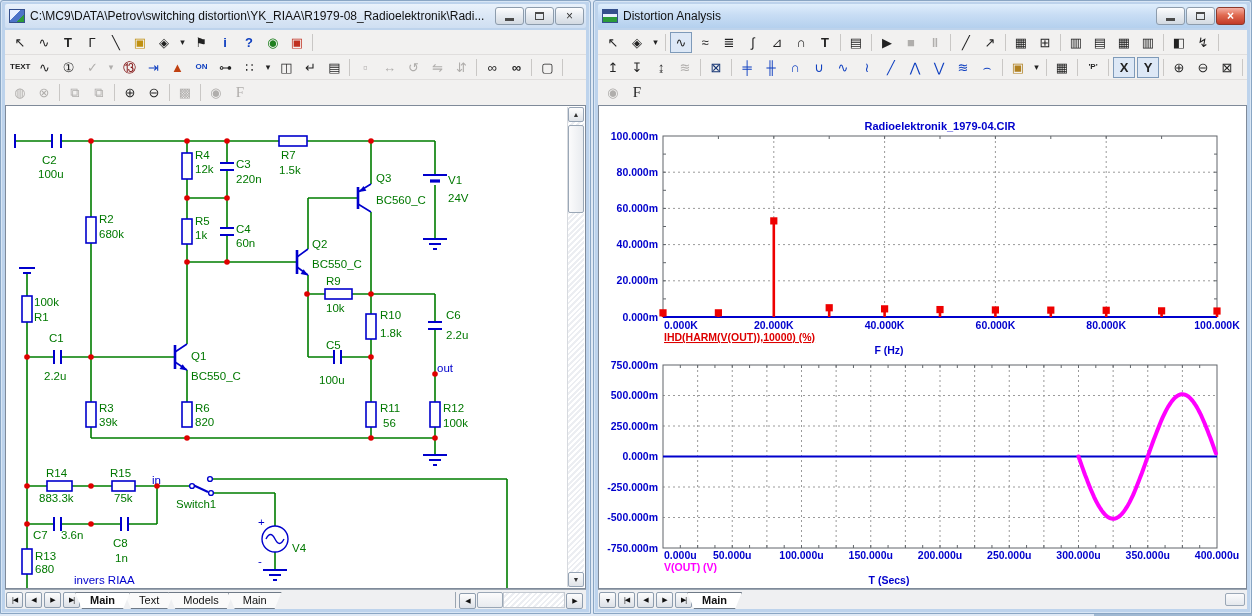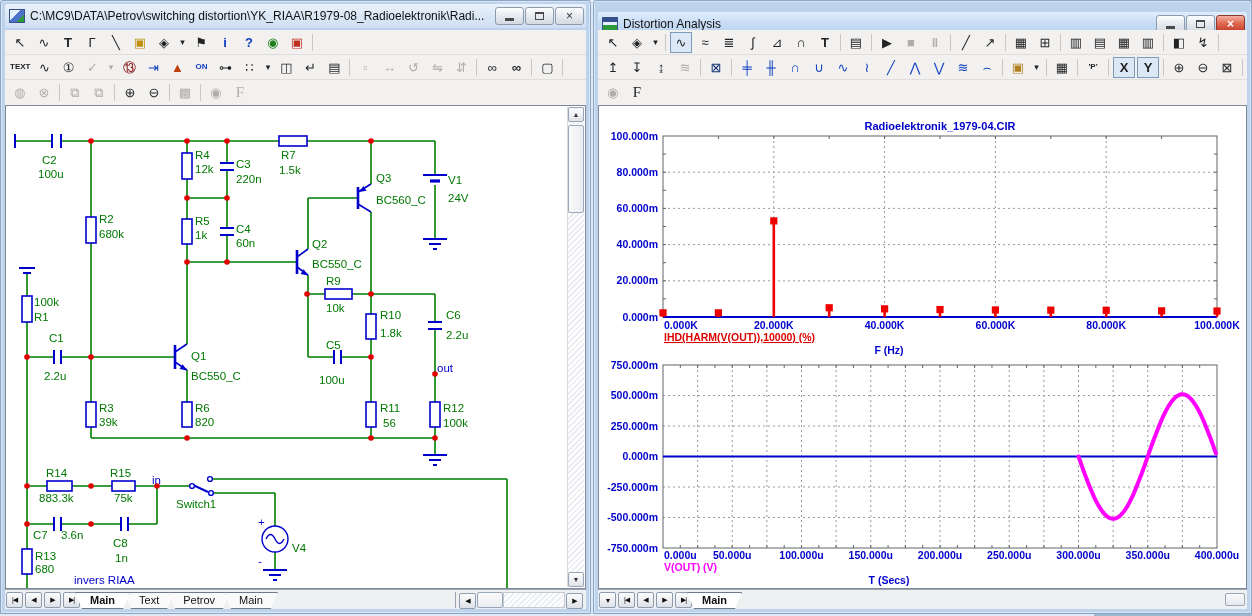--- a/index.html
+++ b/index.html
@@ -5,21 +5,21 @@
   * { margin:0; padding:0; box-sizing:border-box; }
   html,body { width:1252px; height:616px; overflow:hidden; background:#9fb8d2; font-family:"Liberation Sans", sans-serif; }
   #stage { position:relative; width:1094px; height:616px; background:#dfe9f5; }
 
   .window { position:absolute; background:#bdd3ec; border:1px solid #8aa6c4; border-radius:3px 3px 0 0; box-shadow:inset 0 0 0 1px #d8e6f5; }
   #win-left  { left:0;   top:0; width:591px; height:614px; }
   #win-right { left:593px; top:0; width:659px; height:614px; }
 
   .titlebar { position:absolute; left:4px; right:4px; top:3px; height:24px; display:flex; align-items:center; padding:0 2px 0 4px;
               background:linear-gradient(#eaf2fb,#dce8f6 45%,#cfdff2); border-radius:2px; }
-  .titlebar.active { background:linear-gradient(#dfeefc,#c8ddf4 45%,#b4d0ee);margin-top:8px; }
+  .titlebar.active { background:linear-gradient(#dfeefc,#c8ddf4 45%,#b4d0ee); }
   .title-text { flex:1; font-size:12px; color:#111; white-space:nowrap; overflow:hidden; text-overflow:ellipsis; padding-left:5px; }
   .appicon { width:16px; height:14px; border:1px solid #35508c; background:linear-gradient(135deg,#e8f0ff 0 40%,#4d74c8 40% 70%, #2c9b3a 70%); flex:none; }
   .capbtns { display:flex; gap:1px; margin-left:6px; }
   .cap-btn { width:29px; height:18px; border:1px solid #8d9cac; border-radius:3px; background:linear-gradient(#fefefe,#e8ecf1 45%,#d3dae2);
              display:flex; align-items:center; justify-content:center; font-size:12px; color:#333; }
   .cap-btn .minbar { width:9px; height:3px; background:#4a4a4a; margin-top:7px; }
   .cap-btn .maxbox { width:9px; height:8px; border:1px solid #4a4a4a; border-top:2px solid #4a4a4a; }
   .cap-btn.close-red { background:linear-gradient(#f5b0a4,#e06a50 45%,#c23a28); border-color:#8c3a2c; color:#fff; font-weight:bold; }
 
   .toolbar { position:absolute; left:4px; right:4px; background:#f2f1f0; border-bottom:1px solid #e0dedd; display:flex; align-items:center; padding-left:3px; }
@@ -264,21 +264,21 @@
       </div>
     </div>
 
     <div class="tabbar" id="tabbar-left">
         <span class="nav-btn">|◀</span>
         <span class="nav-btn">◀</span>
         <span class="nav-btn">▶</span>
         <span class="nav-btn">▶|</span>
         <span class="tab active">Main</span>
         <span class="tab">Text</span>
-        <span class="tab">Petrov</span>
+        <span class="tab">Models</span>
         <span class="tab">Main</span>
         <span class="hscroll">
           <span class="nav-btn">◀</span>
           <span class="hthumb"></span>
           <span class="htrack"></span>
           <span class="nav-btn">▶</span>
         </span>
       </div>
   </div>
 

